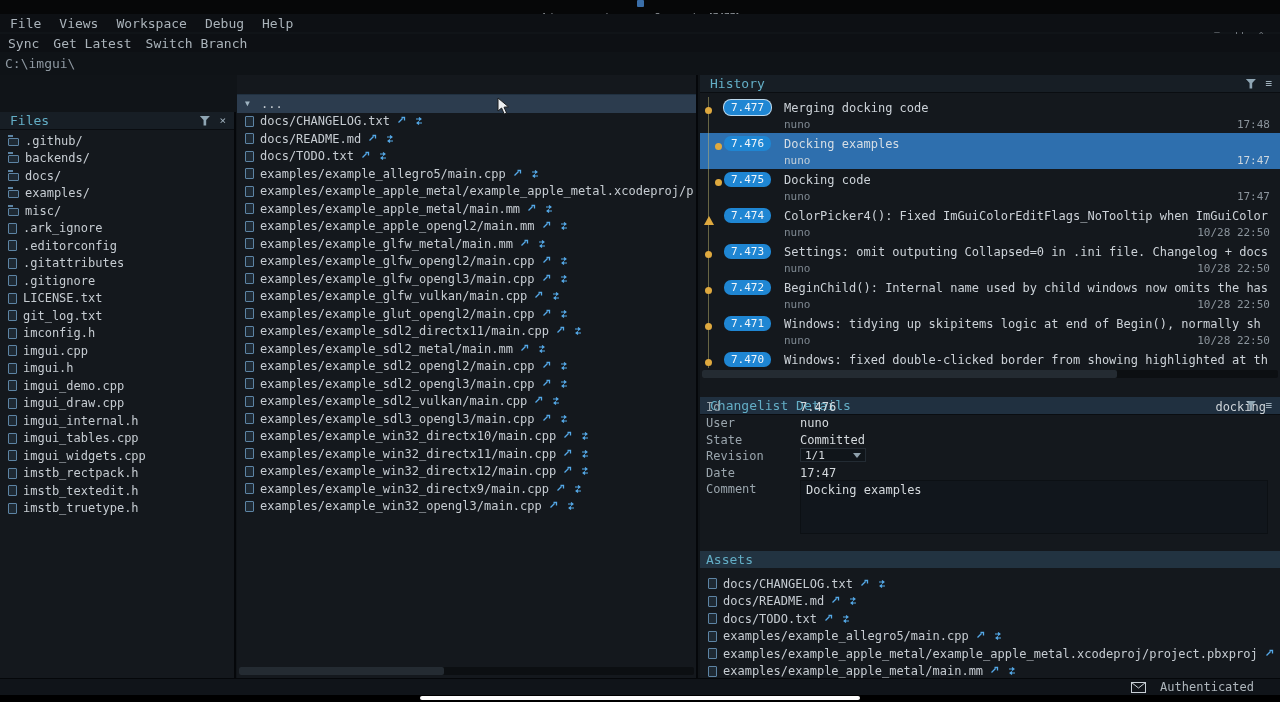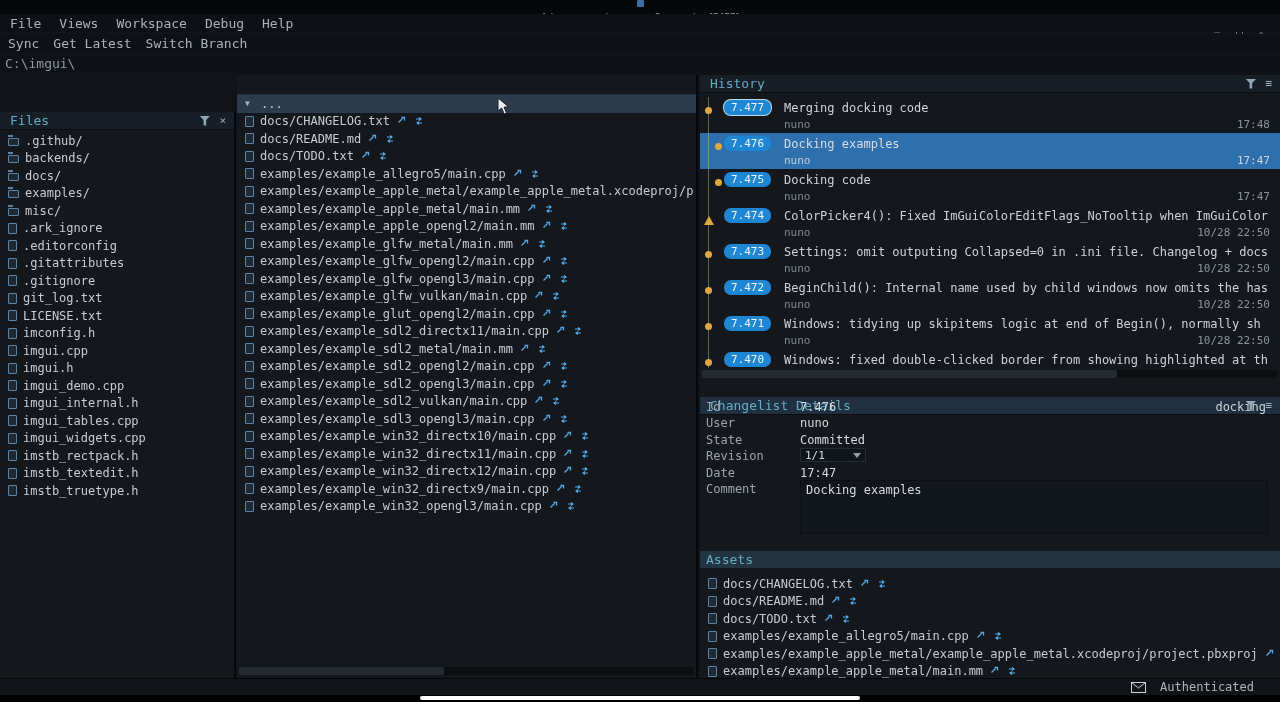--- a/index.html
+++ b/index.html
@@ -176,48 +176,52 @@
         <span>.gitattributes</span>
       </div>
 
       <div class="row">
         <span class="item-icon"></span>
         <span>.gitignore</span>
       </div>
 
       <div class="row">
         <span class="item-icon"></span>
+        <span>LICENSE.txt</span>
+      </div>
+
+      <div class="row">
+        <span class="item-icon"></span>
         <span>git_log.txt</span>
       </div>
 
       <div class="row">
         <span class="item-icon"></span>
-        <span>LICENSE.txt</span>
-      </div>
-
-      <div class="row">
-        <span class="item-icon"></span>
         <span>imconfig.h</span>
       </div>
 
       <div class="row">
         <span class="item-icon"></span>
         <span>imgui.cpp</span>
       </div>
 
       <div class="row">
         <span class="item-icon"></span>
         <span>imgui.h</span>
       </div>
 
       <div class="row">
         <span class="item-icon"></span>
         <span>imgui_demo.cpp</span>
       </div>
 
+      <div class="row">
+        <span class="item-icon"></span>
+        <span>imgui_draw.cpp</span>
+      </div>
 
       <div class="row">
         <span class="item-icon"></span>
         <span>imgui_internal.h</span>
       </div>
 
       <div class="row">
         <span class="item-icon"></span>
         <span>imgui_tables.cpp</span>
       </div>

